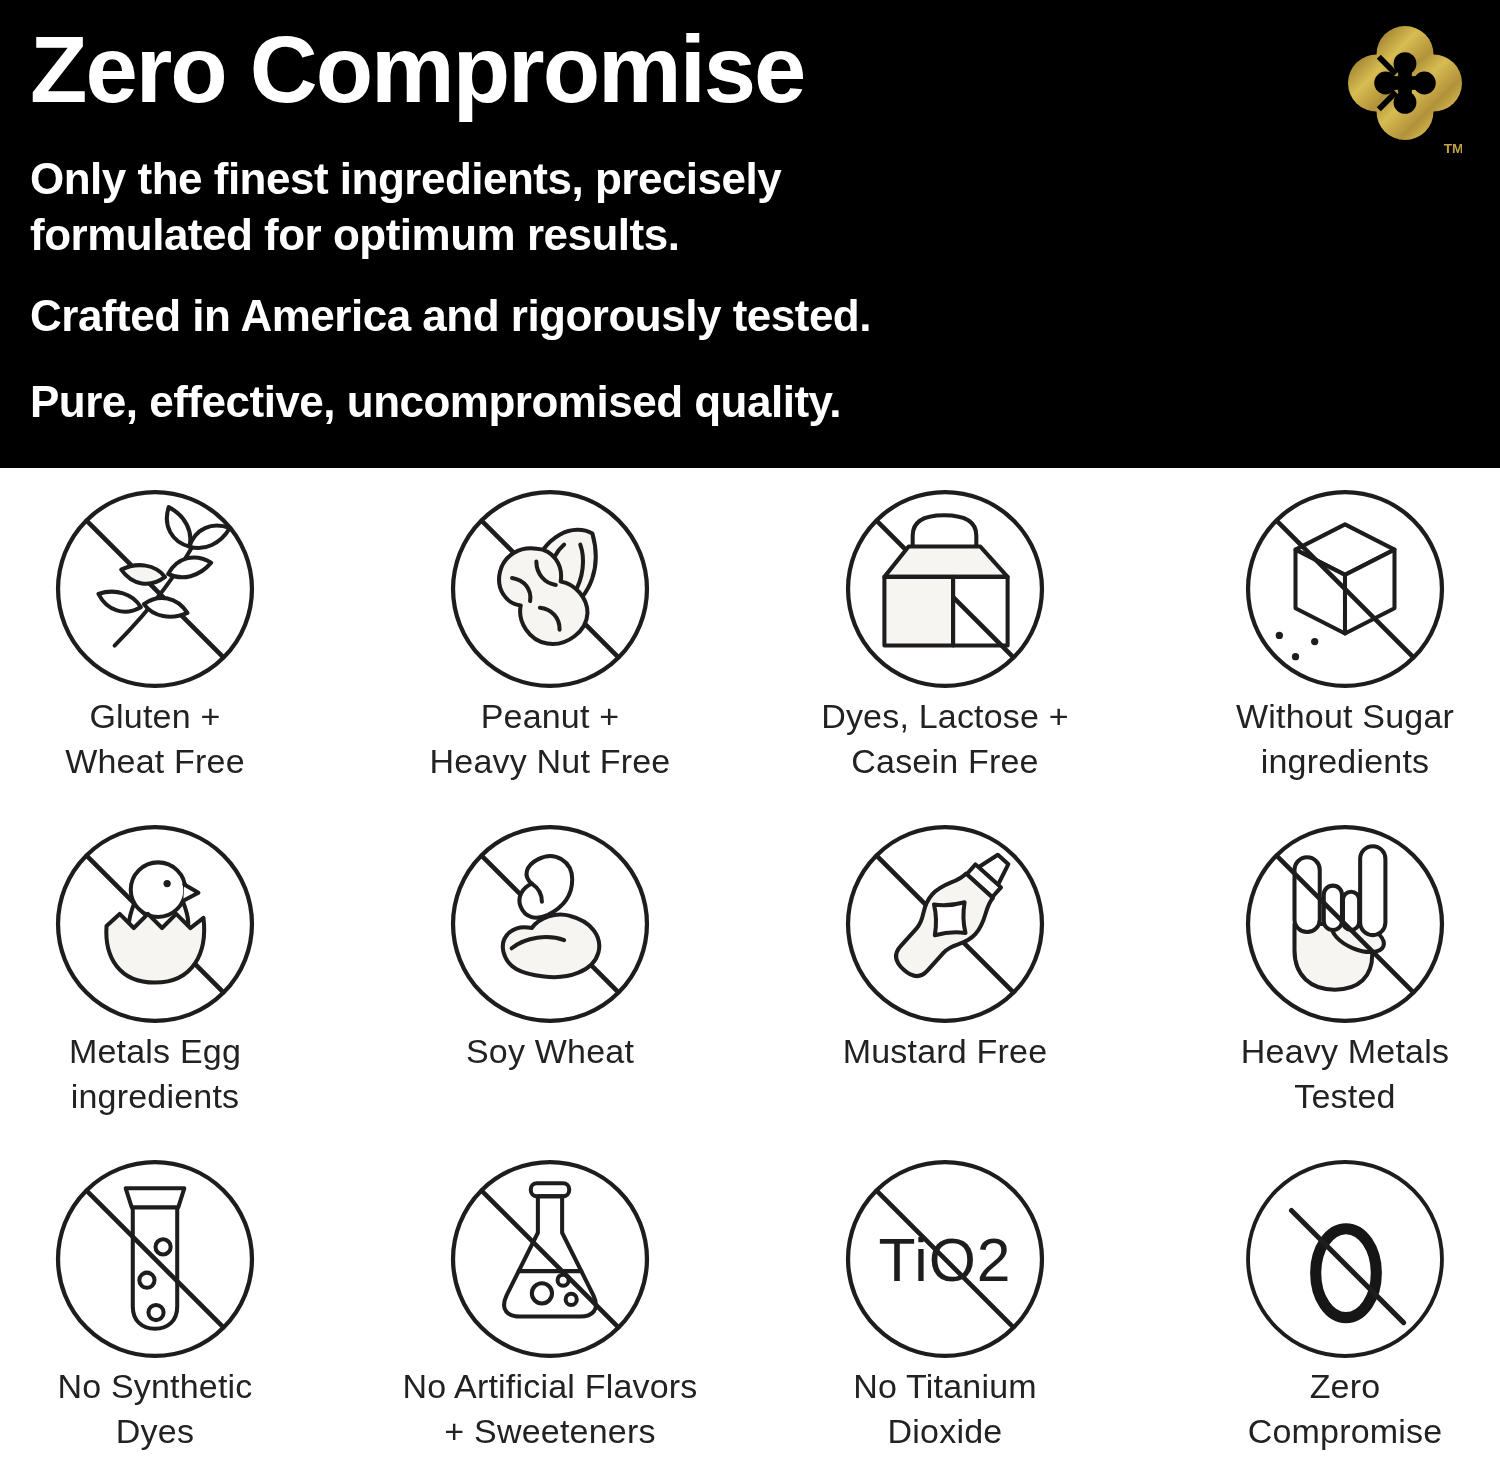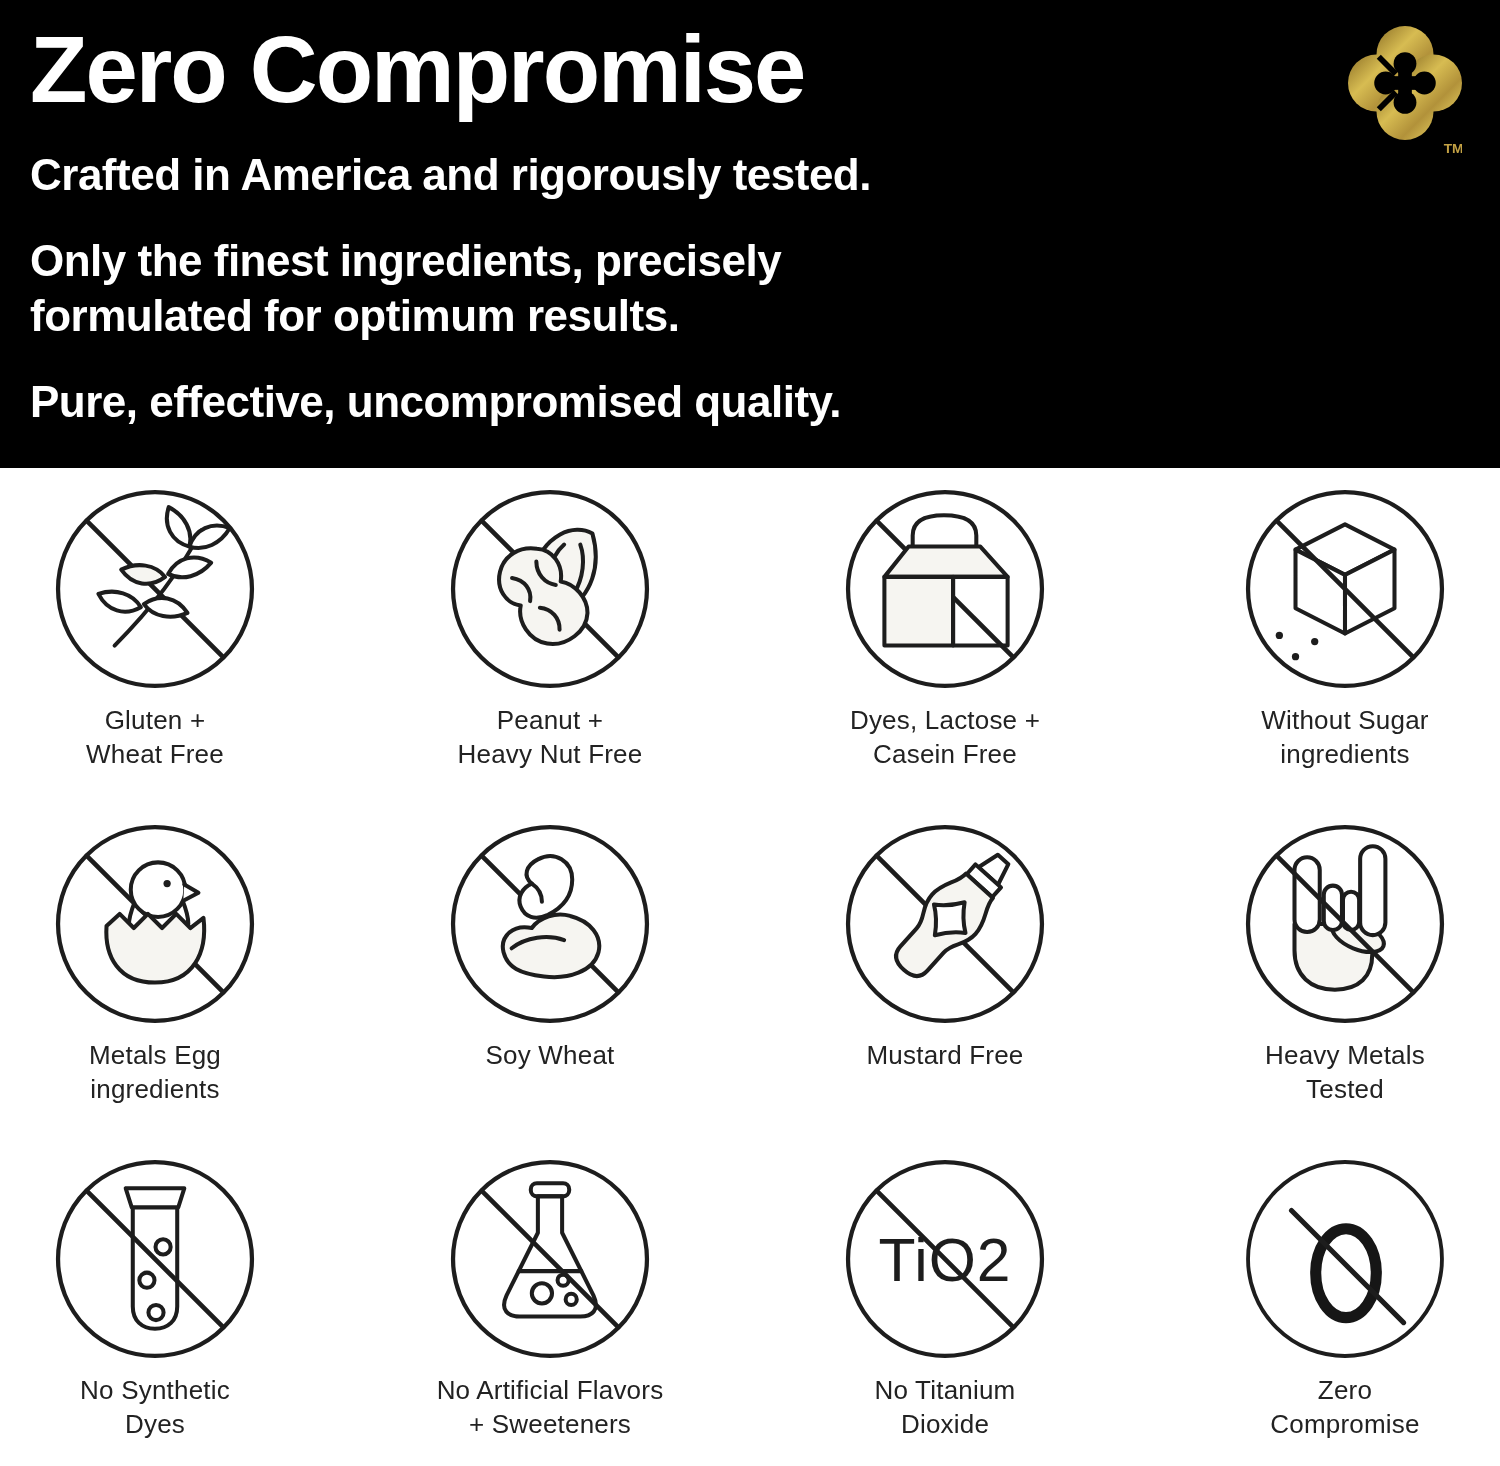--- a/index.html
+++ b/index.html
@@ -30,44 +30,44 @@
   
   .grid{position:absolute;top:468px;left:0;width:1500px;height:998px;}
   .cell{
     position:absolute;margin:0;transform:translateX(-50%);
     width:420px;display:flex;flex-direction:column;align-items:center;
   }
   .c1{left:155px}.c2{left:550px}.c3{left:945px}.c4{left:1345px}
   .r1{top:20px}.r2{top:355px}.r3{top:690px}
   .badge{width:202px;height:202px;display:block;}
   .label{
-    margin-top:13px;font-size:26px;line-height:1.31;color:#222;
+    margin-top:4px;font-size:34px;line-height:1.31;color:#222;
     text-align:center;white-space:pre-line;letter-spacing:0.2px;font-weight:400;
   }
   
   .badge .o{fill:#fff;stroke:#1d1d1d;stroke-width:4.2;}
   .badge .s{stroke:#1d1d1d;stroke-width:4.6;stroke-linecap:round;}
   .badge .w{fill:#ffffff;stroke:#1d1d1d;stroke-width:4;stroke-linejoin:round;stroke-linecap:round;}
   .badge .g{fill:#f6f5f1;stroke:#1d1d1d;stroke-width:4;stroke-linejoin:round;stroke-linecap:round;}
   .badge .n{fill:none;stroke:#1d1d1d;stroke-width:4;stroke-linecap:round;stroke-linejoin:round;}
   .badge .d{fill:#1d1d1d;}
   .badge .tio{font-family:"Liberation Sans",sans-serif;font-size:60px;font-weight:400;fill:#1d1d1d;letter-spacing:1px;}
   .badge .zero0{fill:none;stroke:#161616;stroke-width:11;}
   .logo .tm{font-family:"Liberation Sans",sans-serif;font-size:12px;font-weight:700;fill:#c3a144;}
 </style>
 </head>
 <body>
 
 <div class="page">
 
   <header class="hdr">
     <h1>Zero Compromise</h1>
-    <p class="tag first">Crafted in America and rigorously tested.</p>
     <p class="tag">Only the finest ingredients, precisely
 formulated for optimum results.</p>
+    <p class="tag first">Crafted in America and rigorously tested.</p>
     <p class="tag">Pure, effective, uncompromised quality.</p>
 
     <div class="logo">
       <svg viewBox="0 0 100 114">
         <defs>
           <linearGradient id="au" x1="0" y1="0" x2="1" y2="1">
             <stop offset="0" stop-color="#8d7026"></stop>
             <stop offset="0.4" stop-color="#d7bc52"></stop>
             <stop offset="0.7" stop-color="#b2923a"></stop>
             <stop offset="1" stop-color="#e0c85c"></stop>

